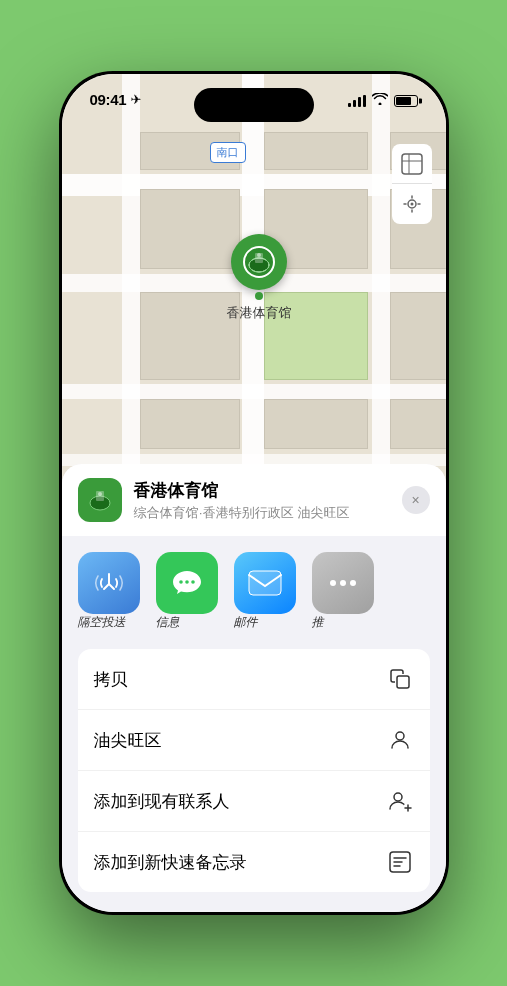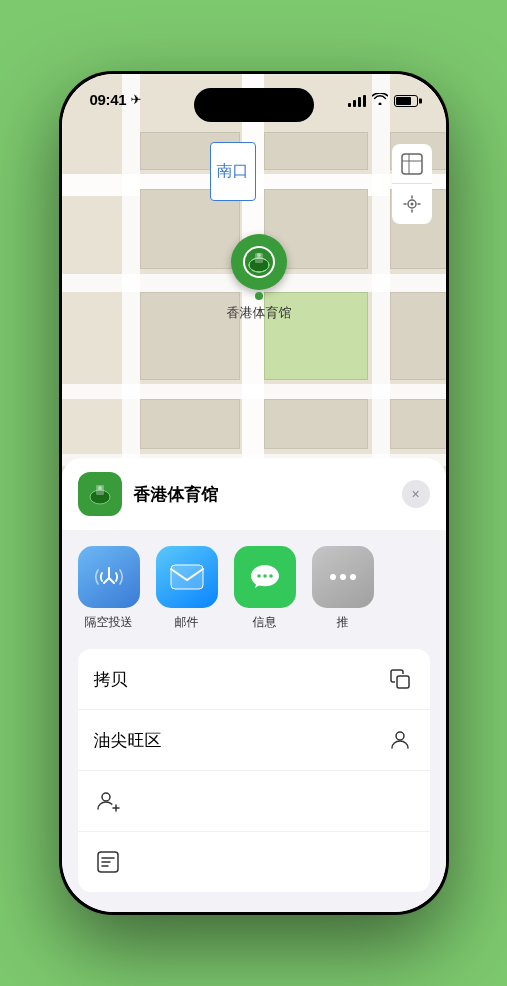--- a/index.html
+++ b/index.html
@@ -153,22 +153,22 @@
       border-radius: 0 0 8px 8px;
     }
     
     .map-label {
       position: absolute;
       top: 68px;
       left: 148px;
       background: #fff;
       border: 1.5px solid #3a7bd5;
       border-radius: 4px;
-      padding: 18px 6px;
-      font-size: 16px;
+      padding: 2px 6px;
+      font-size: 11px;
       color: #3a7bd5;
       font-weight: 500;
       z-index: 50;
     }
     
     .venue-pin {
       position: absolute;
       top: 160px;
       left: 165px;
       display: flex;
@@ -263,24 +263,24 @@
     .share-row {
       padding: 16px 16px 8px;
       overflow-x: auto;
       white-space: nowrap;
       display: flex;
       gap: 16px;
     }
     .share-item {
       display: flex;
       flex-direction: column;
-      align-items: center;
-      gap: 6px;
+      align-items: flex-start;
       flex-shrink: 0;
       cursor: pointer;
+      font-style: italic;
     }
     .share-app-icon {
       width: 62px;
       height: 62px;
       border-radius: 15px;
       display: flex;
       align-items: center;
       justify-content: center;
       font-size: 32px;
     }
@@ -471,62 +471,63 @@
         <div class="venue-icon">
           <svg width="28" height="28" viewBox="0 0 28 28" fill="none">
             <ellipse cx="14" cy="17" rx="10" ry="7" fill="#1a6b1a"></ellipse>
             <ellipse cx="14" cy="17" rx="10" ry="7" fill="none" stroke="#7dcc7d" stroke-width="1"></ellipse>
             <rect x="10" y="5" width="8" height="10" rx="1" fill="#fff" opacity="0.3"></rect>
             <circle cx="14" cy="8" r="2" fill="#fff" opacity="0.5"></circle>
           </svg>
         </div>
         <div class="venue-info">
           <div class="venue-name">香港体育馆</div>
+          <div class="venue-desc">综合体育馆·香港特别行政区 油尖旺区</div>
         </div>
         <div class="venue-close">
           <span>×</span>
         </div>
       </div>
 
       <div class="share-row">
 
         <div class="share-item">
           <div class="share-app-icon airdrop">
             <svg width="34" height="34" viewBox="0 0 34 34" fill="none">
               <path d="M17 8v10M17 18l-5 5M17 18l5 5" stroke="#fff" stroke-width="2" stroke-linecap="round" stroke-linejoin="round"></path>
               <path d="M10 13a8 8 0 0 0 0 8M24 13a8 8 0 0 1 0 8" stroke="#fff" stroke-width="1.8" stroke-linecap="round" fill="none"></path>
               <path d="M6 10a13 13 0 0 0 0 14M28 10a13 13 0 0 1 0 14" stroke="rgba(255,255,255,0.6)" stroke-width="1.5" stroke-linecap="round" fill="none"></path>
             </svg>
           </div>
           <span class="share-label">隔空投送</span>
-        </div>
-
-        <div class="share-item">
-          <div class="share-app-icon mail">
-            <svg width="36" height="28" viewBox="0 0 36 28" fill="none">
-              <rect x="2" y="2" width="32" height="24" rx="4" fill="white" opacity="0.2"></rect>
-              <rect x="2" y="2" width="32" height="24" rx="4" stroke="white" stroke-width="1"></rect>
-              <path d="M2 6l16 11L34 6" stroke="white" stroke-width="2" stroke-linecap="round"></path>
-            </svg>
-          </div>
-          <span class="share-label">邮件</span>
         </div>
 
         <div class="share-item">
           <div class="share-app-icon messages">
             <svg width="36" height="34" viewBox="0 0 36 34" fill="none">
               <path d="M18 5C10 5 4 10 4 16c0 3.5 2 6.5 5 8.5L8 28l4-2.5c1.8.5 3.8.8 6 .8 8 0 14-5 14-10.3C32 10 26 5 18 5z" fill="#fff"></path>
               <circle cx="12" cy="16" r="1.8" fill="#34c759"></circle>
               <circle cx="18" cy="16" r="1.8" fill="#34c759"></circle>
               <circle cx="24" cy="16" r="1.8" fill="#34c759"></circle>
             </svg>
           </div>
           <span class="share-label">信息</span>
         </div>
 
+        <div class="share-item">
+          <div class="share-app-icon mail">
+            <svg width="36" height="28" viewBox="0 0 36 28" fill="none">
+              <rect x="2" y="2" width="32" height="24" rx="4" fill="white" opacity="0.2"></rect>
+              <rect x="2" y="2" width="32" height="24" rx="4" stroke="white" stroke-width="1"></rect>
+              <path d="M2 6l16 11L34 6" stroke="white" stroke-width="2" stroke-linecap="round"></path>
+            </svg>
+          </div>
+          <span class="share-label">邮件</span>
+        </div>
+
 
         <div class="share-item" style="position:relative;">
           <div class="share-app-icon more" style="position:relative;overflow:visible;">
 
             <svg width="28" height="14" viewBox="0 0 28 14" fill="none">
               <circle cx="4" cy="7" r="3" fill="#fff"></circle>
               <circle cx="14" cy="7" r="3" fill="#fff"></circle>
               <circle cx="24" cy="7" r="3" fill="#fff"></circle>
             </svg>
           </div>
@@ -551,31 +552,33 @@
           <span class="action-text">油尖旺区</span>
           <div class="action-icon">
             <svg width="24" height="24" viewBox="0 0 24 24" fill="none">
               <circle cx="12" cy="8" r="4" stroke="#333" stroke-width="1.5"></circle>
               <path d="M4 20c0-4 3.6-7 8-7s8 3 8 7" stroke="#333" stroke-width="1.5" stroke-linecap="round"></path>
             </svg>
           </div>
         </div>
 
         <div class="action-row">
+          <span class="action-text">添加到现有联系人</span>
           <div class="action-icon">
             <svg width="26" height="24" viewBox="0 0 26 24" fill="none">
               <circle cx="11" cy="8" r="4" stroke="#333" stroke-width="1.5"></circle>
               <path d="M3 20c0-4 3.6-7 8-7s8 3 8 7" stroke="#333" stroke-width="1.5" stroke-linecap="round"></path>
               <circle cx="21" cy="19" r="5" fill="#fff" stroke="#333" stroke-width="0"></circle>
               <path d="M18 19h6M21 16v6" stroke="#333" stroke-width="1.5" stroke-linecap="round"></path>
             </svg>
           </div>
         </div>
 
         <div class="action-row">
+          <span class="action-text">添加到新快速备忘录</span>
           <div class="action-icon">
             <svg width="24" height="22" viewBox="0 0 24 22" fill="none">
               <rect x="2" y="1" width="20" height="20" rx="3" stroke="#333" stroke-width="1.5"></rect>
               <path d="M6 7h12M6 11h8M6 15h6" stroke="#333" stroke-width="1.5" stroke-linecap="round"></path>
             </svg>
           </div>
         </div>
 
 
       </div>

